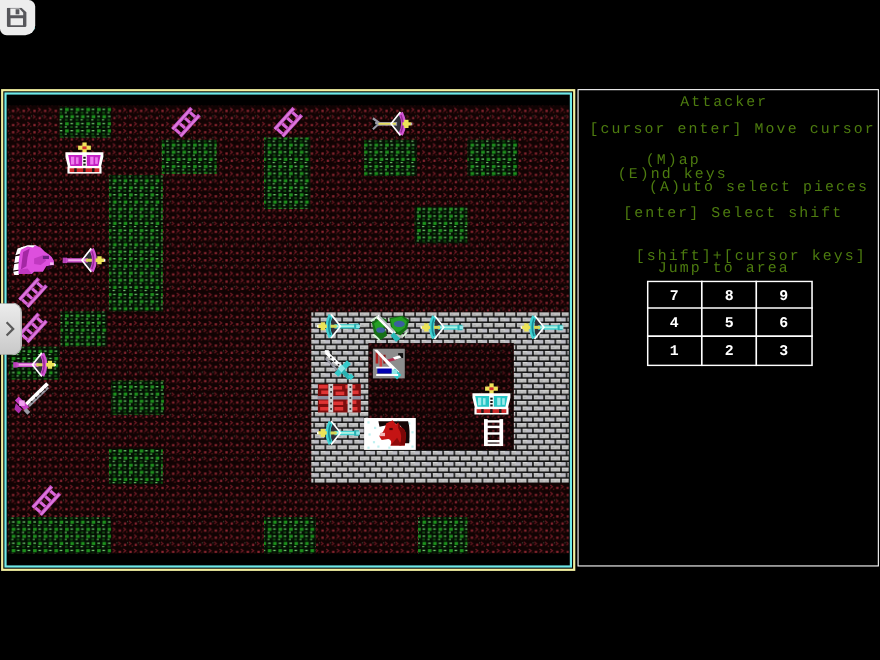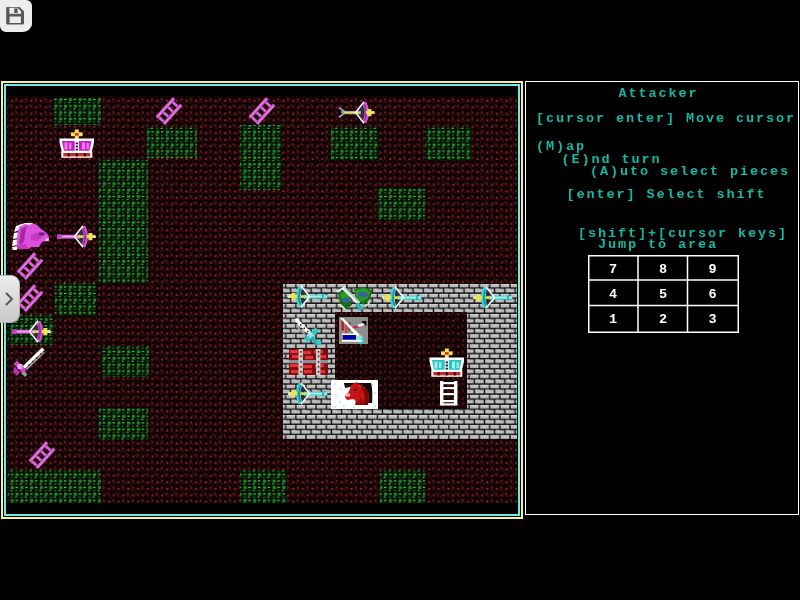--- a/index.html
+++ b/index.html
@@ -1,18 +1,18 @@
 <!DOCTYPE html>
 <html><head>
 <meta charset="utf-8">
 <style>
 html,body{margin:0;padding:0;background:#000;width:800px;height:600px;overflow:hidden}
 body{position:relative;font-family:"Liberation Sans",sans-serif}
 .abs{position:absolute}
-.txt{position:absolute;color:#14b8a6;font-family:"Liberation Mono",monospace;font-weight:bold;font-size:13.5px;line-height:13.5px;letter-spacing:1.9px;white-space:pre}
+.txt{position:absolute;color:#4d7c0f;font-family:"Liberation Mono",monospace;font-weight:normal;font-size:13.5px;line-height:13.5px;letter-spacing:1.9px;white-space:pre}
 </style>
 </head>
 <body>
 
 <svg class="abs" style="left:0;top:0" width="800" height="600" viewBox="0 0 800 600">
 <defs>
 
 <pattern id="pr" width="9.7" height="19.4" patternUnits="userSpaceOnUse">
  <rect width="9.7" height="19.4" fill="#110303"></rect>
  <rect x="1.2" y="2.8" width="2.1" height="2.1" fill="#8a2530"></rect>
@@ -356,23 +356,23 @@
  <rect x="2" y="22.3" width="13" height="2.2"></rect>
 </g>
 </svg>
 
 <div class="abs" style="left:525px;top:81px;width:271.5px;height:432px;border:1.5px solid #fff"></div>
 
 <div class="txt" style="left:618.5px;top:87px">Attacker</div>
 
 <div class="txt" style="left:536px;top:111.5px">[cursor enter] Move cursor</div>
 
-<div class="txt" style="left:536px;top:139.5px">(M)ap</div>
-
-<div class="txt" style="left:561.5px;top:152.5px">(E)nd turn</div>
+<div class="txt" style="left:587px;top:139.5px">(M)ap</div>
+
+<div class="txt" style="left:561.5px;top:152.5px">(E)nd keys</div>
 
 <div class="txt" style="left:590px;top:164.5px">(A)uto select pieces</div>
 
 <div class="txt" style="left:566.5px;top:187.5px">[enter] Select shift</div>
 
 <div class="txt" style="left:578px;top:226.5px">[shift]+[cursor keys]</div>
 
 <div class="txt" style="left:598px;top:237.5px">Jump to area</div>
 
 <svg class="abs" style="left:588px;top:255px" width="151" height="78" viewBox="0 0 151 78">

